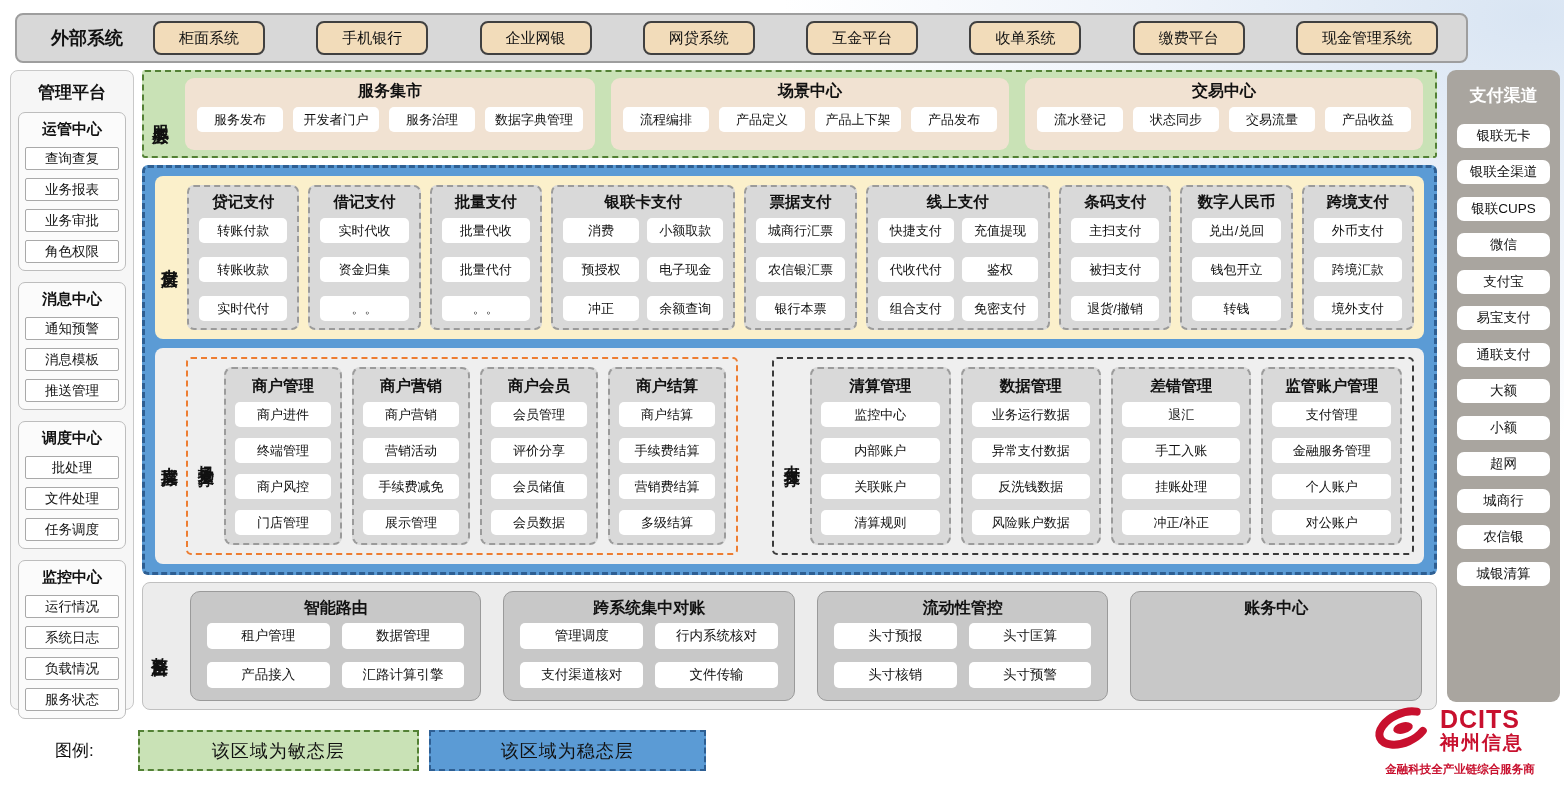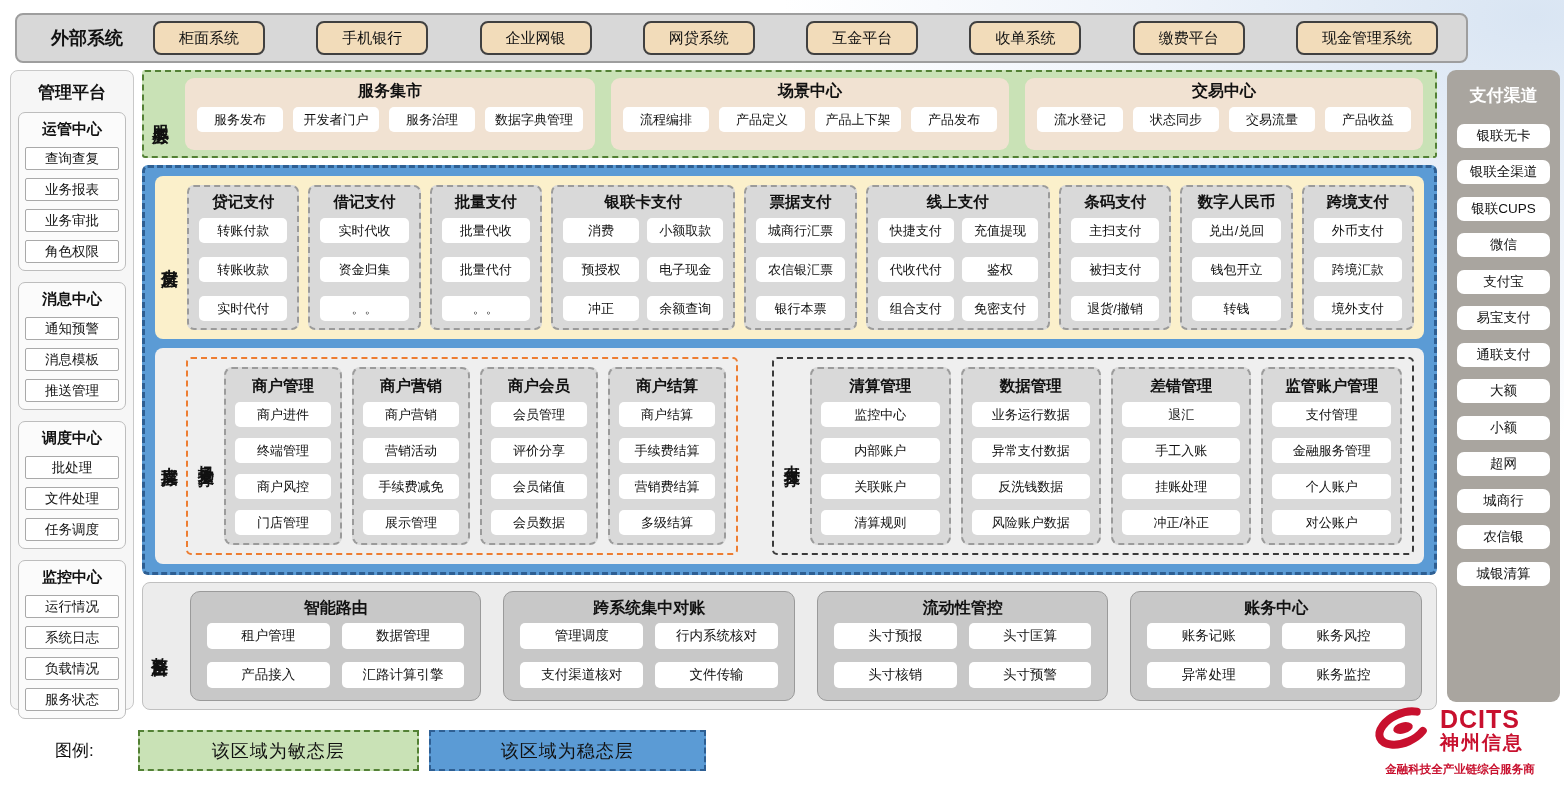--- a/index.html
+++ b/index.html
@@ -486,27 +486,20 @@
           <div class="ipanel-items">
 
           <div class="chip">头寸预报</div>
               <div class="chip">头寸匡算</div>
               <div class="chip">头寸核销</div>
               <div class="chip">头寸预警</div>
             </div>
         </div>
         <div class="ipanel">
           <div class="ipanel-title">账务中心</div>
-          <div class="ipanel-items">
-
-          <div class="chip">账务记账</div>
-              <div class="chip">账务风控</div>
-              <div class="chip">异常处理</div>
-              <div class="chip">账务监控</div>
-            </div>
         </div>
       </section>
     </main>
 
     <aside class="right">
       <div class="right-title">支付渠道</div>
       <div>
 
       <div class="chbtn">银联无卡</div>
           <div class="chbtn">银联全渠道</div>

